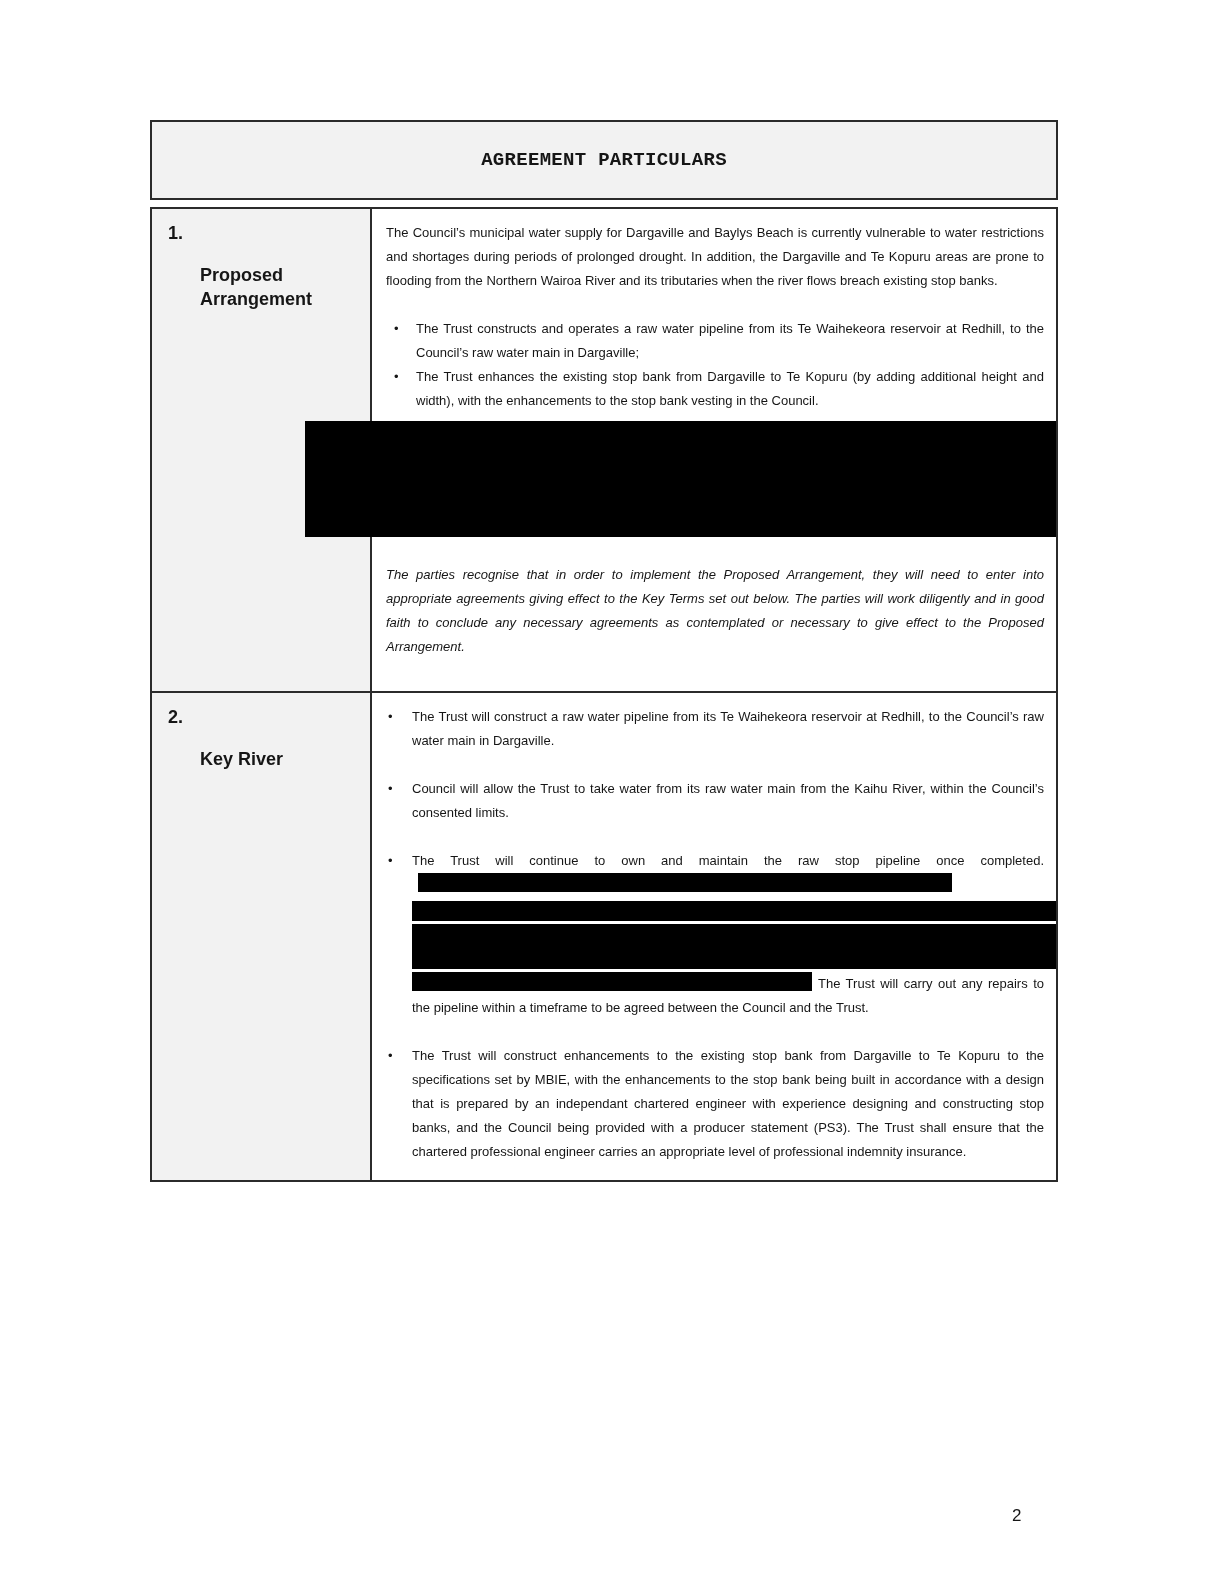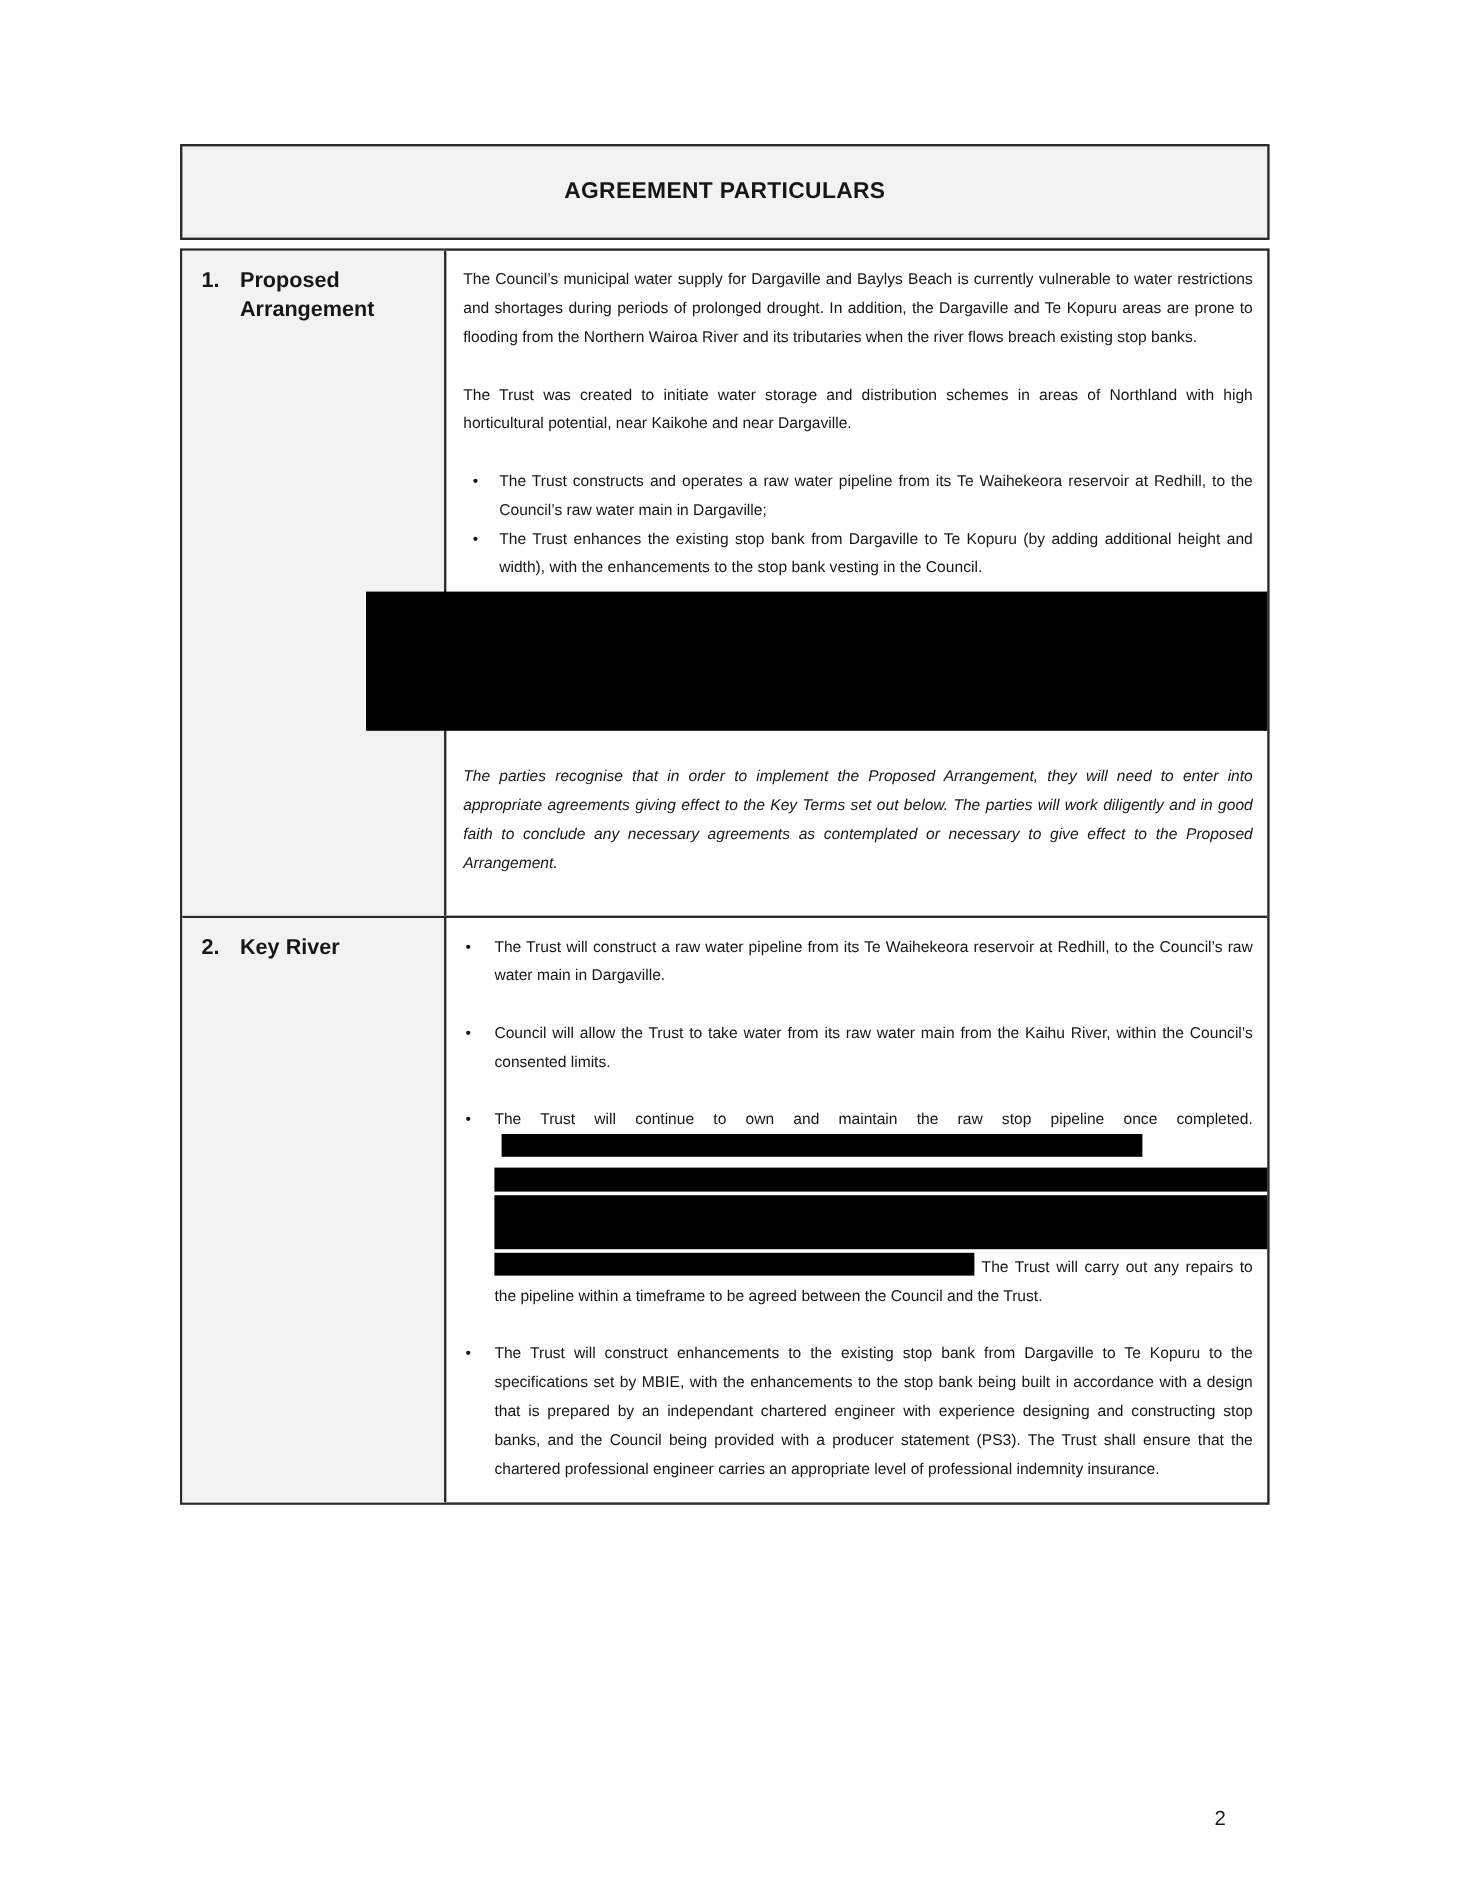--- a/index.html
+++ b/index.html
@@ -14,21 +14,21 @@
 
   
   .header-box {
     position:absolute; left:150px; top:120px;
     width:908px; height:80px;
     background:#f2f2f2;
     border:2px solid #2b2b2b;
     display:flex; align-items:center; justify-content:center;
   }
   .header-title {
-    font-weight:bold; font-size:19px; letter-spacing:0.3px;
+    font-weight:bold; font-size:19px; letter-spacing:0.3px;font-family:Liberation Mono, monospace;
   }
 
   
   .main-table {
     position:absolute; left:150px; top:207px;
     width:908px;
     border:2px solid #2b2b2b;
     background:#ffffff;
   }
   .trow { display:flex; align-items:stretch; }
@@ -36,21 +36,21 @@
 
   .label-cell {
     flex:0 0 220px; width:220px;
     background:#f2f2f2;
     border-right:2px solid #2b2b2b;
     padding:12px 10px 12px 16px;
     font-weight:bold; font-size:18px; line-height:24px;
     display:flex;
   }
   .label-cell .num { flex:0 0 32px; width:32px; }
-  .label-cell .lbl { flex:1; }
+  .label-cell .lbl { flex:1;margin-top:42px; }
 
   .content-cell {
     flex:1;
     padding:12px 12px 16px 14px;
     font-size:13px; line-height:24px;
     text-align:justify;
   }
   .content-cell .para { margin:0 0 24px 0; }
   .content-cell .para:last-child { margin-bottom:16px;font-style:italic; }
 
@@ -102,21 +102,20 @@
 
   <div class="main-table">
 
     <div class="trow">
       <div class="label-cell">
         <span class="num">1.</span>
         <span class="lbl">Proposed Arrangement</span>
       </div>
       <div class="content-cell">
         <p class="para">The Council’s municipal water supply for Dargaville and Baylys Beach is currently vulnerable to water restrictions and shortages during periods of prolonged drought. In addition, the Dargaville and Te Kopuru areas are prone to flooding from the Northern Wairoa River and its tributaries when the river flows breach existing stop banks.</p>
-        <p class="para">The Trust was created to initiate water storage and distribution schemes in areas of Northland with high horticultural potential, near Kaikohe and near Dargaville.</p>
         <div class="blist">
           <div class="bitem">
             <span class="marker">•</span>
             <div class="btext">The Trust constructs and operates a raw water pipeline from its Te Waihekeora reservoir at Redhill, to the Council’s raw water main in Dargaville;</div>
           </div>
           <div class="bitem">
             <span class="marker">•</span>
             <div class="btext">The Trust enhances the existing stop bank from Dargaville to Te Kopuru (by adding additional height and width), with the enhancements to the stop bank vesting in the Council.</div>
           </div>
         </div>

